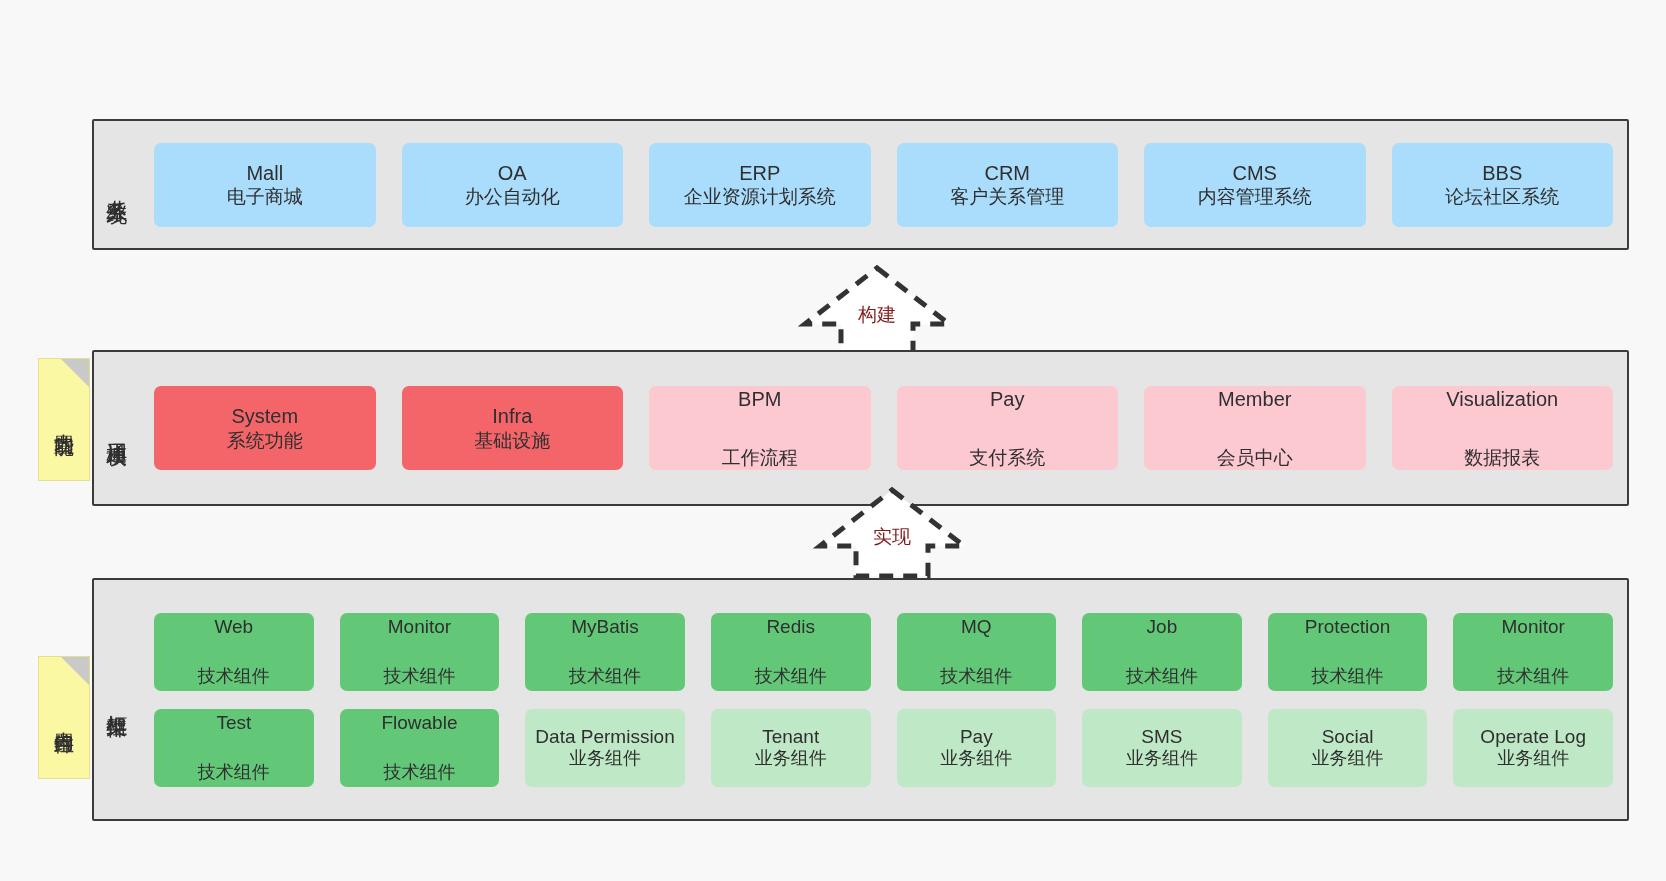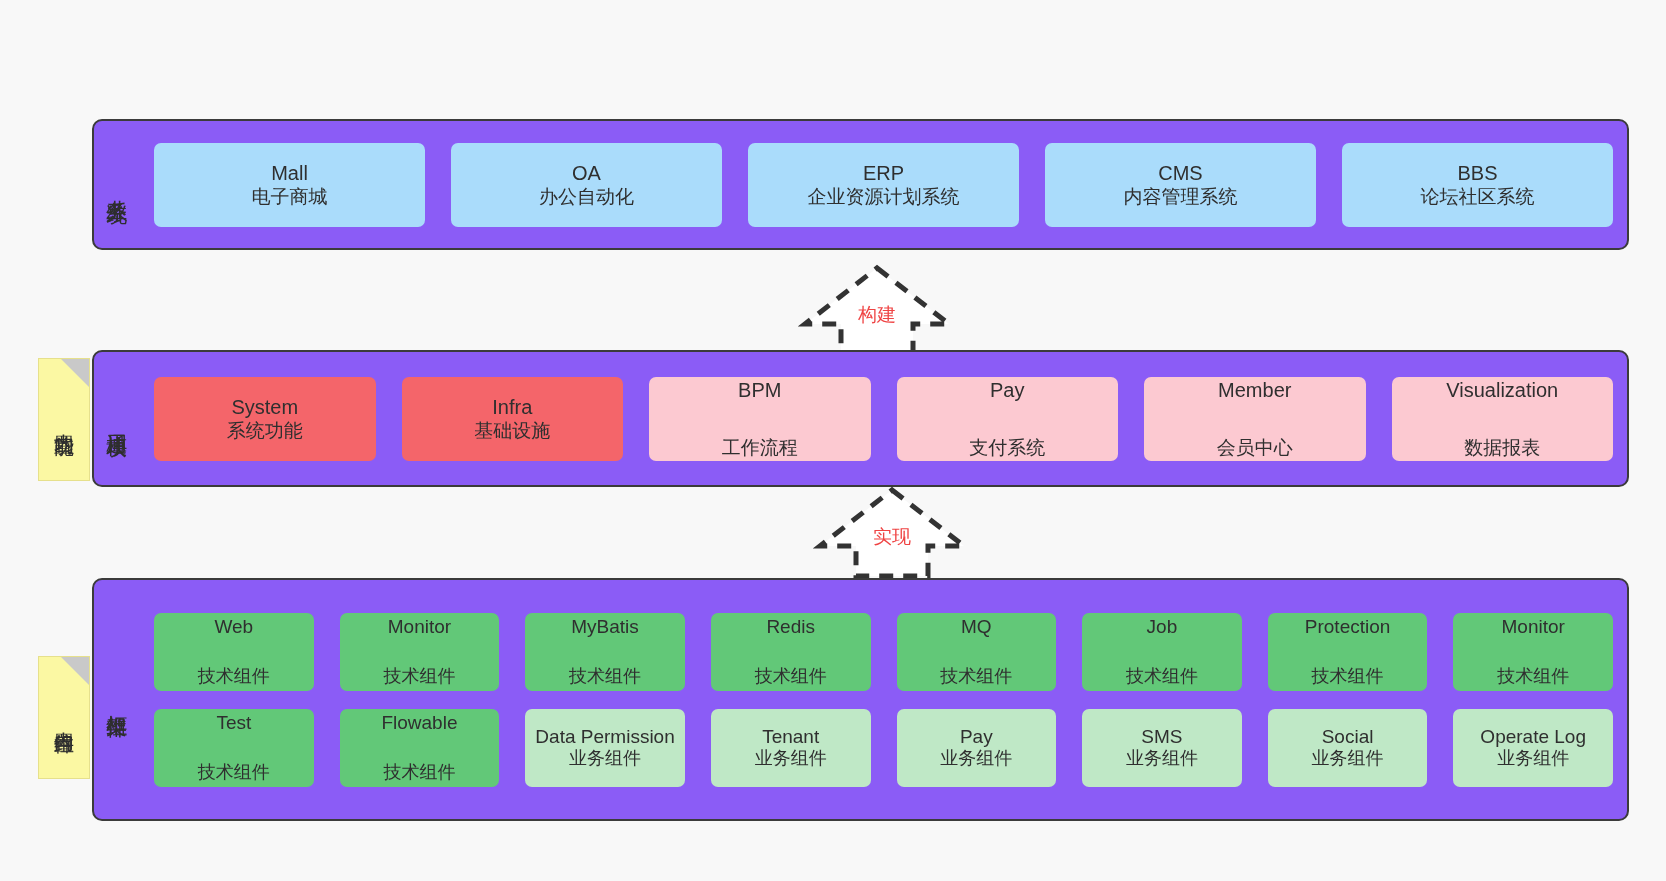--- a/index.html
+++ b/index.html
@@ -12,23 +12,23 @@
   }
   #canvas {
     position: relative;
     width: 1666px; height: 881px;
     background: #f8f8f8;
   }
 
   
   .layer {
     position: absolute;
-    background: #8b5cf6;
+    background: #e5e5e5;
     border: 2px solid #3b3b3b;
-    border-radius: 10px;
+    border-radius: 2px;
     display: flex;
     align-items: stretch;
   }
   .layer-title {
     width: 46px;
     flex: 0 0 46px;
     display: flex;
     align-items: center;
     justify-content: center;
     font-size: 21px;
@@ -115,21 +115,21 @@
     width: 160px;
     height: 96px;
   }
   .arrow-wrap svg { display: block; width: 100%; height: 100%; }
   .arrow-label {
     position: absolute;
     left: 0; right: 0;
     top: 40px;
     text-align: center;
     font-size: 19px;
-    color: #ef4444;
+    color: #7f1d1d;
     pointer-events: none;
   }
 </style>
 </head>
 <body>
 
 <div id="canvas">
 
   <div class="layer" style="left:92px; top:119px; width:1537px; height:131px;">
     <div class="layer-title">业务系统</div>
@@ -144,20 +144,24 @@
         <div class="card c-blue h-biz">
           <span class="t">OA</span>
           <span class="s">办公自动化</span>
         </div>
 
         <div class="card c-blue h-biz">
           <span class="t">ERP</span>
           <span class="s">企业资源计划系统</span>
         </div>
 
+        <div class="card c-blue h-biz">
+          <span class="t">CRM</span>
+          <span class="s">客户关系管理</span>
+        </div>
 
         <div class="card c-blue h-biz">
           <span class="t">CMS</span>
           <span class="s">内容管理系统</span>
         </div>
 
         <div class="card c-blue h-biz">
           <span class="t">BBS</span>
           <span class="s">论坛社区系统</span>
         </div>
@@ -170,21 +174,21 @@
     <svg viewBox="0 0 160 96" preserveAspectRatio="none" aria-hidden="true">
       <polygon points="80,6 152,62 116,62 116,92 44,92 44,62 8,62" fill="#ffffff" stroke="#333333" stroke-width="5" stroke-dasharray="14,10" stroke-linejoin="miter"></polygon>
     </svg>
     <div class="arrow-label">构建</div>
   </div>
 
   <div class="note" style="left:38px; top:358px; width:52px; height:123px;">
     <span>内置功能</span>
   </div>
 
-  <div class="layer" style="left:92px; top:350px; width:1537px; height:137px;">
+  <div class="layer" style="left:92px; top:350px; width:1537px; height:156px;">
     <div class="layer-title">通用模块</div>
     <div class="layer-body">
       <div class="row">
 
         <div class="card c-red h-mod">
           <span class="t">System</span>
           <span class="s">系统功能</span>
         </div>
 
         <div class="card c-red h-mod">

